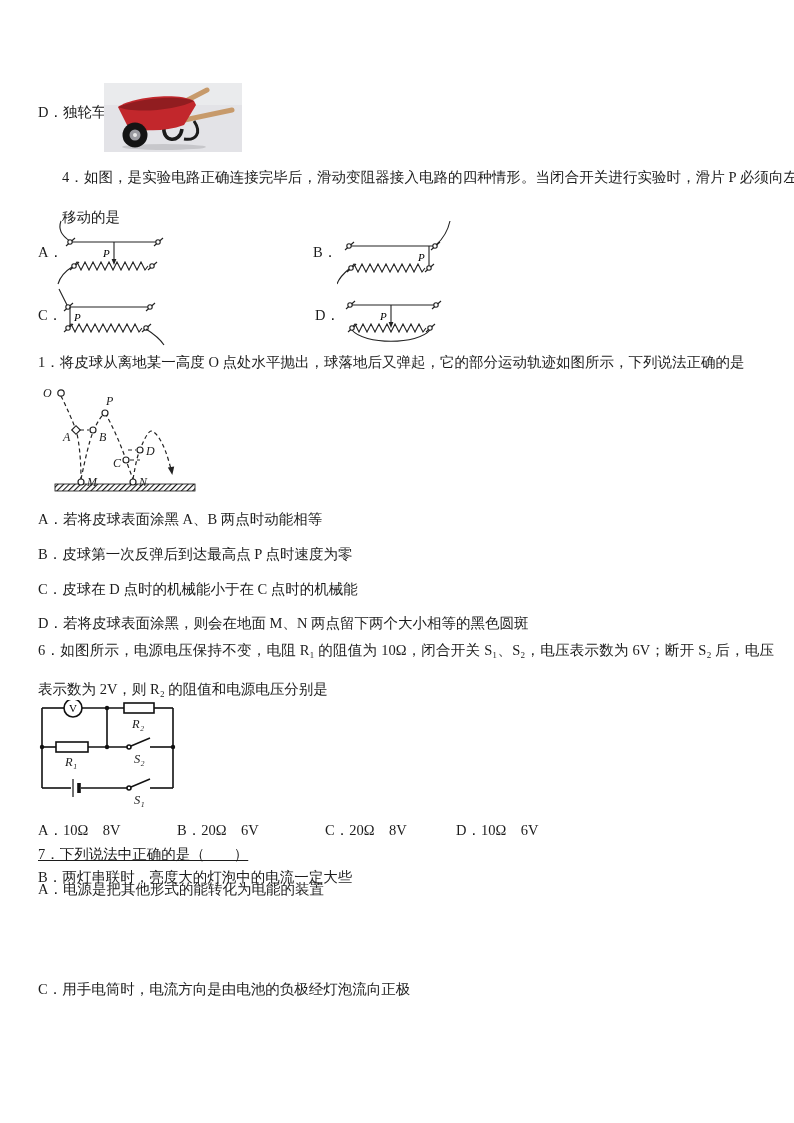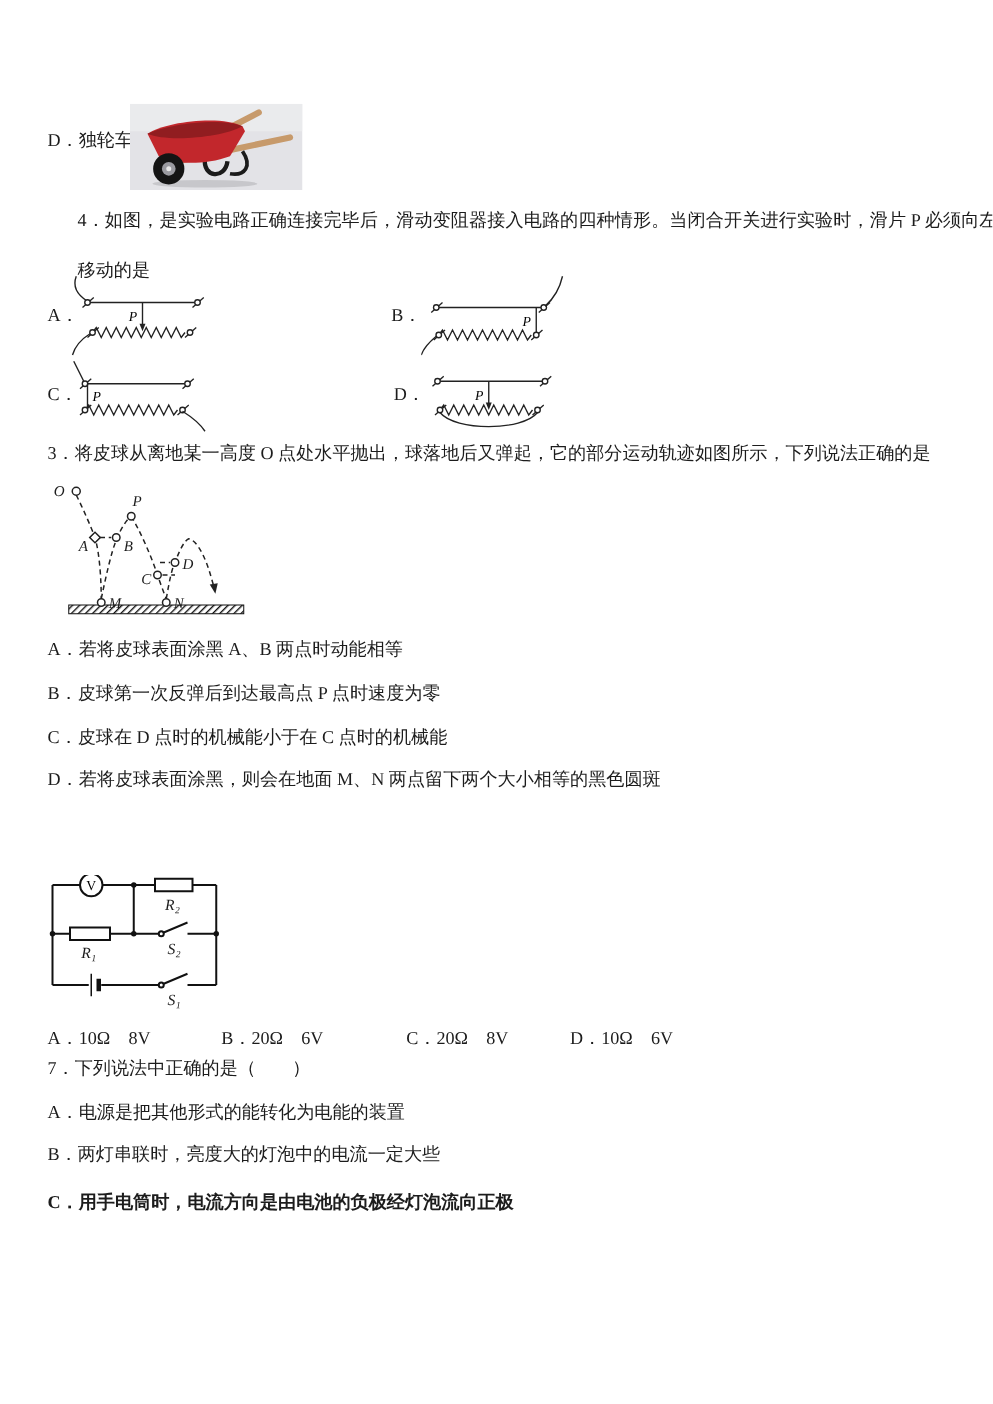--- a/index.html
+++ b/index.html
@@ -110,21 +110,21 @@
       <line x1="8" y1="38" x2="17" y2="30"></line>
         <circle cx="12" cy="34" r="2.2" fill="#fff"></circle>
       <line x1="86" y1="38" x2="95" y2="30"></line>
         <circle cx="90" cy="34" r="2.2" fill="#fff"></circle>
       <path d="M 12,36 C 24,51 78,51 90,36"></path>
     </g>
     <polygon points="48.6,28 53.4,28 51,34" fill="#222"></polygon>
     <text class="it" x="40" y="26" font-size="11">P</text>
   </svg>
 
-  <div class="abs optline" style="left:38px;top:353px;">3．将皮球从离地某一高度 O 点处水平抛出，球落地后又弹起，它的部分运动轨迹如图所示，下列说法正确的是</div>
+  <div class="abs optline" style="left:38px;top:353px;">1．将皮球从离地某一高度 O 点处水平抛出，球落地后又弹起，它的部分运动轨迹如图所示，下列说法正确的是</div>
 
   <svg class="abs" style="left:35px;top:382px;" width="168" height="118" viewBox="0 0 168 118">
     <defs>
       <pattern id="hatch" width="4" height="8" patternUnits="userSpaceOnUse" patternTransform="rotate(45)">
         <line x1="0" y1="0" x2="0" y2="8" stroke="#111" stroke-width="2.2"></line>
       </pattern>
     </defs>
     <g stroke="#222" stroke-width="1.2" fill="none" stroke-dasharray="4 3">
       <path d="M 26,14 C 32,26 38,40 41,48 C 45,62 46,84 46,97"></path>
       <path d="M 46,97 C 50,78 54,60 58,50 C 62,40 67,33 70,31"></path>
@@ -156,20 +156,21 @@
       <text x="52" y="104">M</text>
       <text x="104" y="104">N</text>
     </g>
   </svg>
 
   <div class="abs optline" style="left:38px;top:510px;">A．若将皮球表面涂黑 A、B 两点时动能相等</div>
   <div class="abs optline" style="left:38px;top:545px;">B．皮球第一次反弹后到达最高点 P 点时速度为零</div>
   <div class="abs optline" style="left:38px;top:614px;">D．若将皮球表面涂黑，则会在地面 M、N 两点留下两个大小相等的黑色圆斑</div>
   <div class="abs optline" style="left:38px;top:580px;">C．皮球在 D 点时的机械能小于在 C 点时的机械能</div>
 
+  <div class="abs qtext2" style="left:38px;top:631px;">6．如图所示，电源电压保持不变，电阻 R₁ 的阻值为 10Ω，闭合开关 S₁、S₂，电压表示数为 6V；断开 S₂ 后，电压表示数为 2V，则 R₂ 的阻值和电源电压分别是</div>
 
   <svg class="abs" style="left:38px;top:700px;" width="140" height="115" viewBox="0 0 140 115">
     <g stroke="#111" stroke-width="1.6" fill="none">
       <line x1="4" y1="8" x2="26" y2="8"></line>
       <circle cx="35" cy="8" r="9"></circle>
       <line x1="44" y1="8" x2="86" y2="8"></line>
       <rect x="86" y="3" width="30" height="10" fill="#fff"></rect>
       <line x1="116" y1="8" x2="135" y2="8"></line>
       <line x1="135" y1="8" x2="135" y2="88"></line>
       <line x1="4" y1="8" x2="4" y2="88"></line>
@@ -201,19 +202,19 @@
       <text x="96" y="63">S₂</text>
       <text x="96" y="104">S₁</text>
     </g>
   </svg>
 
   <div class="abs optline" style="left:38px;top:821px;">A．10Ω　8V</div>
   <div class="abs optline" style="left:177px;top:821px;font-family:Liberation Serif, serif;">B．20Ω　6V</div>
   <div class="abs optline" style="left:325px;top:821px;">C．20Ω　8V</div>
   <div class="abs optline" style="left:456px;top:821px;font-family:Liberation Serif, serif;">D．10Ω　6V</div>
 
-  <div class="abs optline" style="left:38px;top:845px;">7．下列说法中正确的是（　　）</div>
+  <div class="abs optline" style="left:38px;top:845px;text-decoration:underline;">7．下列说法中正确的是（　　）</div>
   <div class="abs optline" style="left:38px;top:880px;">A．电源是把其他形式的能转化为电能的装置</div>
-  <div class="abs optline" style="left:38px;top:914px;">B．两灯串联时，亮度大的灯泡中的电流一定大些</div>
-  <div class="abs optline" style="left:38px;top:952px;font-weight:bold;">C．用手电筒时，电流方向是由电池的负极经灯泡流向正极</div>
+  <div class="abs optline" style="left:38px;top:868px;">B．两灯串联时，亮度大的灯泡中的电流一定大些</div>
+  <div class="abs optline" style="left:38px;top:980px;">C．用手电筒时，电流方向是由电池的负极经灯泡流向正极</div>
 
 
 </div>
 
 </body></html>

